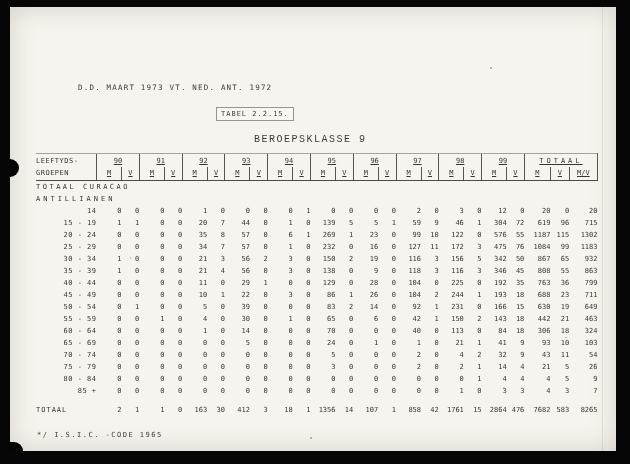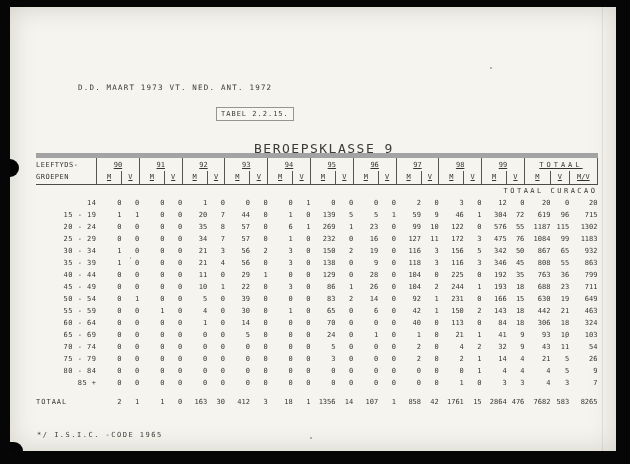--- a/index.html
+++ b/index.html
@@ -17,42 +17,42 @@
     box-shadow: inset 0 0 26px rgba(90,85,70,0.22);
   }
   .txt { position:absolute; color:#3a3a38; white-space:nowrap; }
   .hdr1 { left:68px; top:76px; font-size:7.5px; letter-spacing:1.2px; }
   .tabel {
     position:absolute; left:206px; top:100px;
     font-size:7px; letter-spacing:1px; color:#3a3a38;
     border:1px solid #98958c; padding:2px 4px; background:rgba(255,255,255,0.2);
   }
   .title { left:27px; top:118px; font-size:7px; letter-spacing:2px; }
-  .subtitle { left:244px; top:134px; font-size:13px; letter-spacing:1.5px; }
+  .subtitle { left:244px; top:127px; font-size:10px; letter-spacing:1.5px;font-family:Liberation Mono, monospace; }
   .footnote { left:27px; top:424px; font-size:7px; letter-spacing:1.5px; }
 
   table.t {
     position:absolute; left:26px; top:146px;
     width:562px; border-collapse:collapse; table-layout:fixed;
     font-size:7px; color:#353533;
   }
   table.t th, table.t td {
     padding:0; margin:0; font-weight:normal;
     height:12px; line-height:12px; white-space:nowrap; overflow:hidden;
   }
-  tr.h1 th { border-top:5px solid #a3a3a3; padding-top:1px;margin-top:48px; }
+  tr.h1 th { border-top:1px solid #a3a3a3; padding-top:1px;margin-top:48px; }
   tr.h2 th { border-bottom:1px solid #4d4b45; padding-bottom:1px; }
   th.grp, th.sub { border-left:1px solid #57554e; text-align:center;text-decoration:underline; }
   th.edge-r { border-right:1px solid #57554e; }
   th.lblh { text-align:left; padding-left:2px; letter-spacing:0.5px; }
   th.totg { letter-spacing:3px; }
   td.num { text-align:right; padding-right:4px; }
   td.lbl-cell { text-align:right; padding-right:12px; letter-spacing:0.5px; }
   td.tot-lbl { text-align:left; padding-left:2px; letter-spacing:1px; }
-  td.sec1 { text-align:right; padding-left:112px; letter-spacing:2.5px; }
+  td.sec1 { text-align:left; padding-left:112px; letter-spacing:2.5px; }
   td.sec2 { text-align:left; padding-left:142px; letter-spacing:3px; }
   tr.spacer td { height:7px; line-height:7px; }
 
   .blob-left {
     position:absolute; left:0; top:152px; width:9px; height:18px;
     background:#040404; border-radius:0 9px 9px 0;
   }
   .blob-corner {
     position:absolute; left:0; bottom:0; width:13px; height:9px;
     background:#040404; border-radius:0 9px 0 0;
@@ -139,20 +139,23 @@
           <th class="sub">M</th>
           <th class="sub">V</th>
           <th class="sub edge-r">M/V</th>
         </tr>
       </thead>
     <tbody id="tbody">
         <tr>
           <td class="sec1" colspan="24">TOTAAL CURACAO</td>
         </tr>
         <tr>
+          <td class="sec2" colspan="24">ANTILLIANEN</td>
+        </tr>
+        <tr>
           <td class="lbl-cell">14</td>
           <td class="num">0</td>
           <td class="num">0</td>
           <td class="num">0</td>
           <td class="num">0</td>
           <td class="num">1</td>
           <td class="num">0</td>
           <td class="num">0</td>
           <td class="num">0</td>
           <td class="num">0</td>

